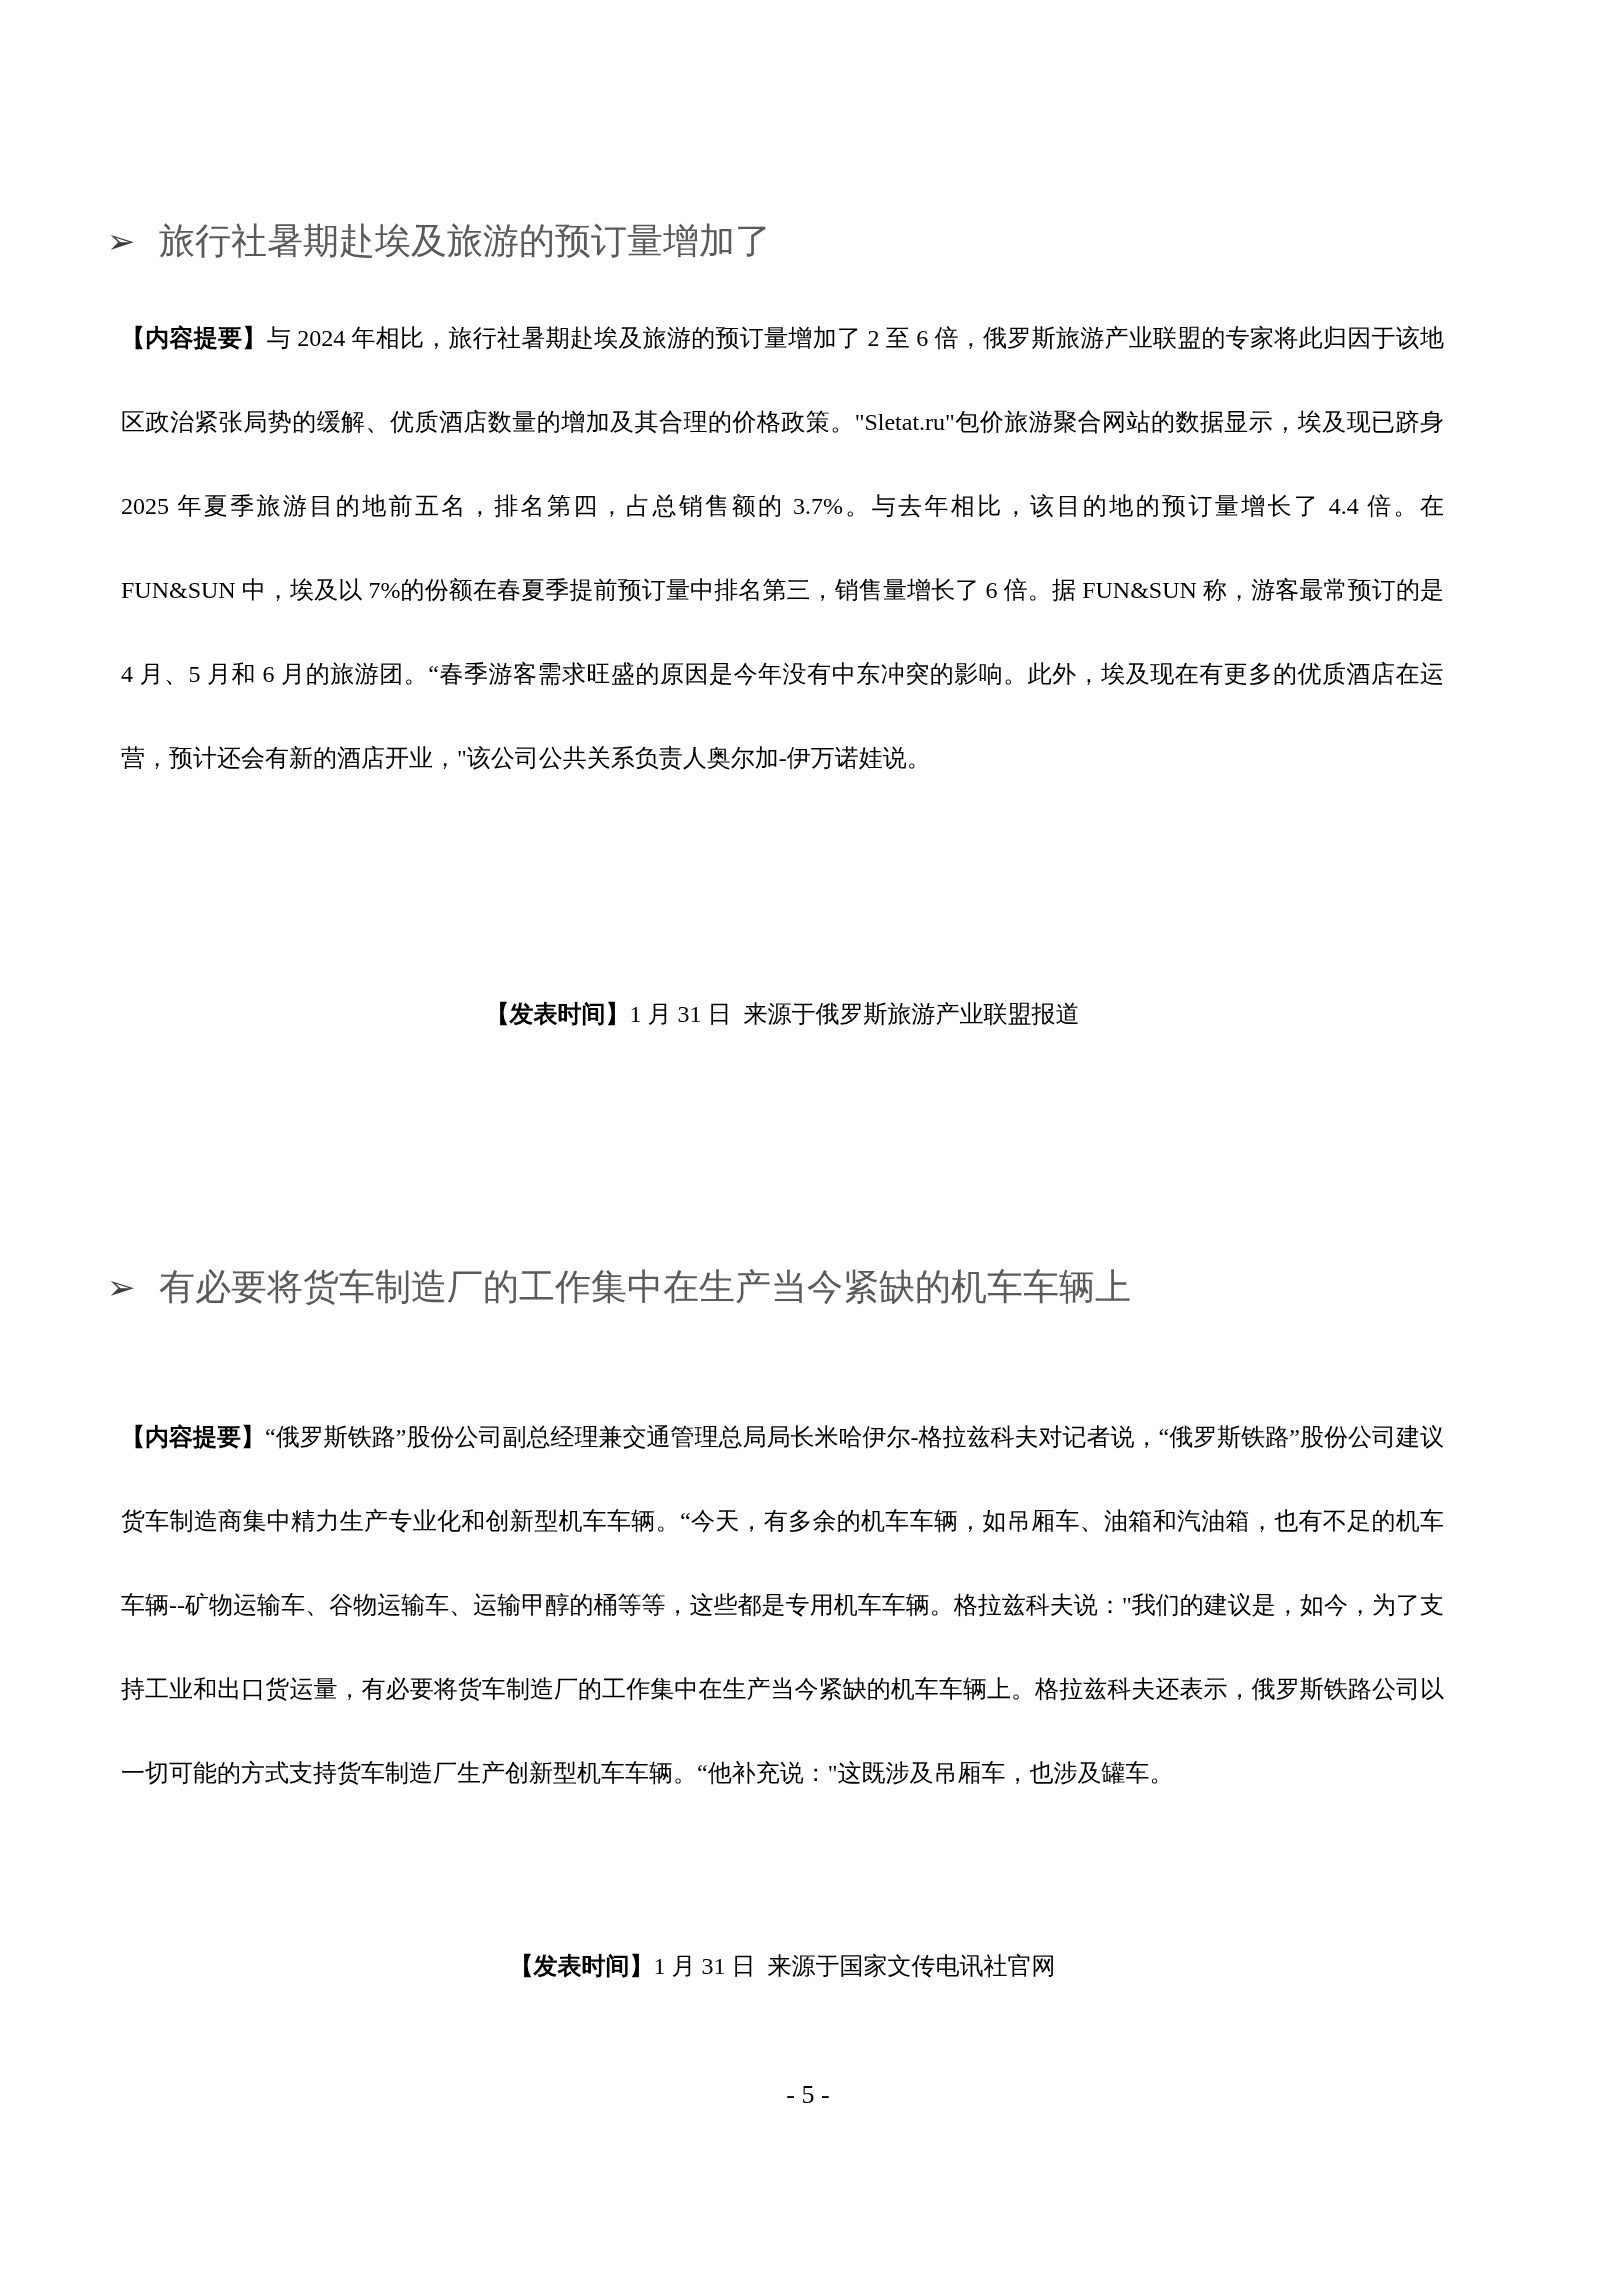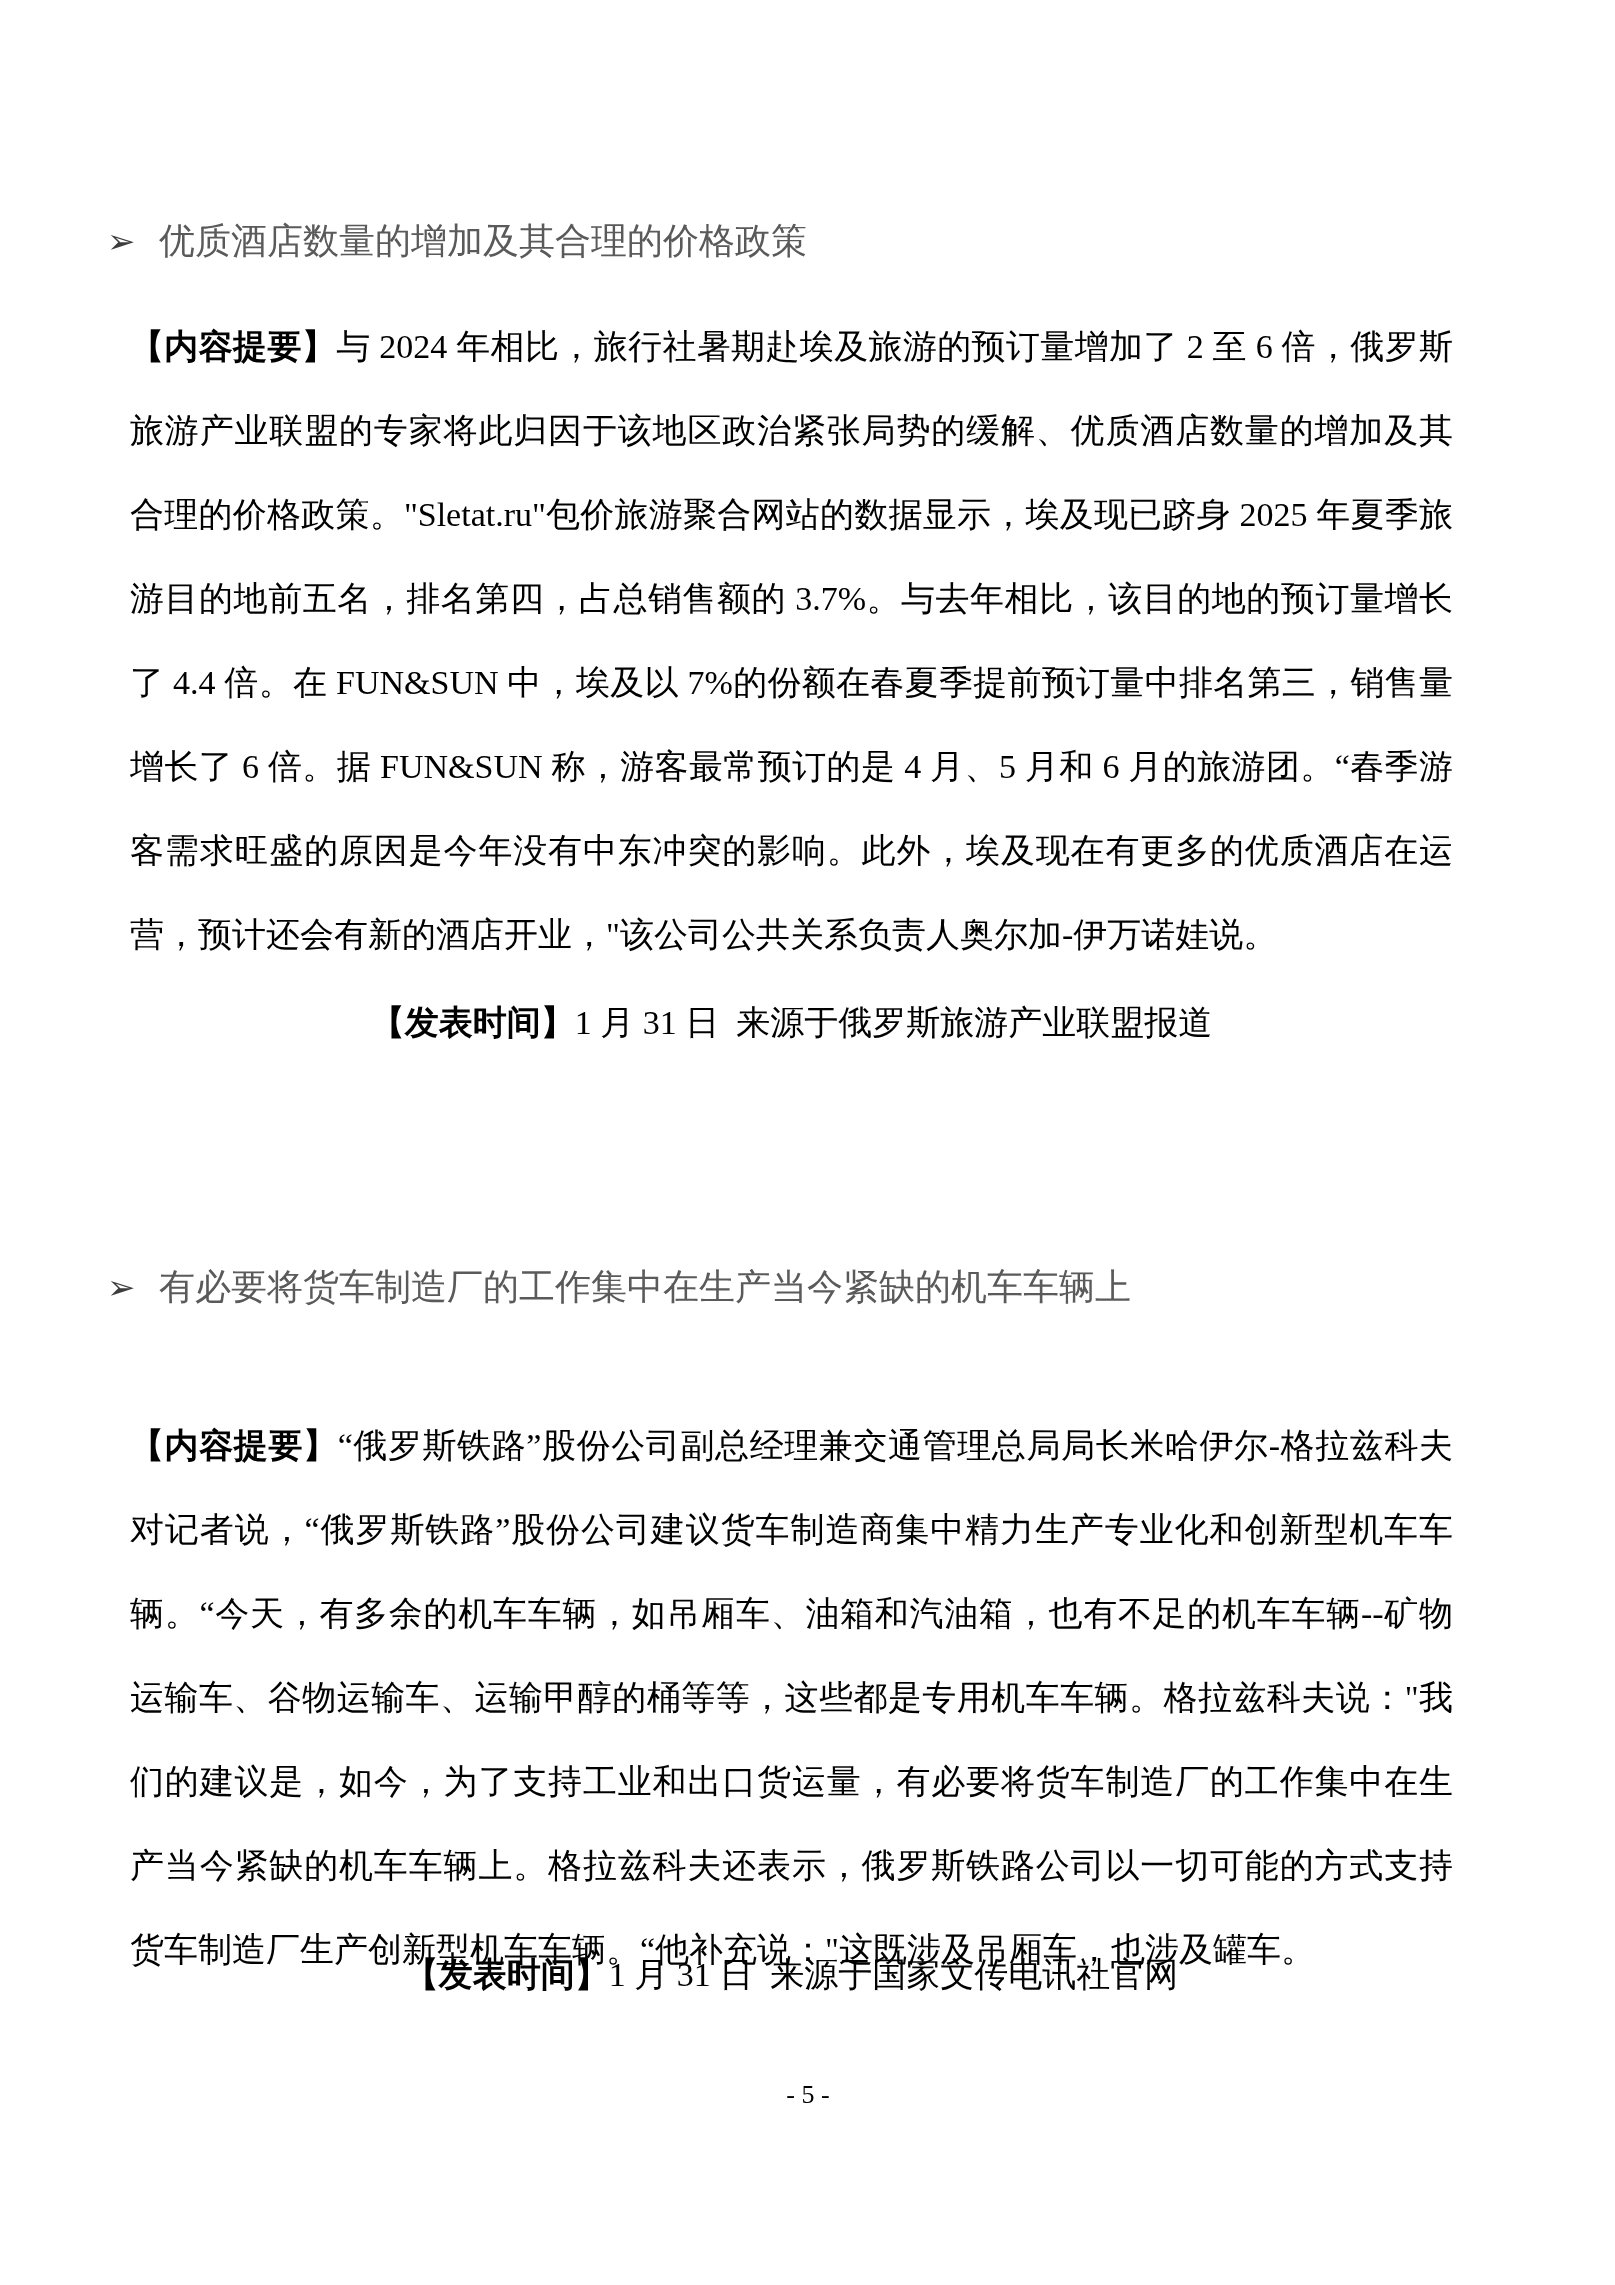--- a/index.html
+++ b/index.html
@@ -30,22 +30,22 @@
   .heading .bullet {
     color: #3d3d3d;
     font-size: 34px;
     margin-right: 23.5px;
     transform: translateY(1.8px);
   }
   .para {
     position: absolute;
     left: 118px;
     width: 1323px;
-    margin: 12px;
-    font-size: 34px;
+    margin: 3px;
+    font-size: 24px;
     line-height: 84px;
     text-align: justify;
     color: #000000;
   }
   .para .label {
     font-weight: 700;
   }
   .para.date {
     text-align: center;
     white-space: pre-wrap;
@@ -67,21 +67,21 @@
     color: #000000;
   }
 </style>
 </head>
 <body>
 
 <div class="page">
 
   <h2 class="heading sec1-heading">
     <span class="bullet">➢</span>
-    <span>优质酒店数量的增加及其合理的价格政策</span>
+    <span>旅行社暑期赴埃及旅游的预订量增加了</span>
   </h2>
 
   <p class="para sec1-summary"><span class="label">【内容提要】</span><span>与 2024 年相比，旅行社暑期赴埃及旅游的预订量增加了 2 至 6 倍，俄罗斯旅游产业联盟的专家将此归因于该地区政治紧张局势的缓解、优质酒店数量的增加及其合理的价格政策。"Sletat.ru"包价旅游聚合网站的数据显示，埃及现已跻身 2025 年夏季旅游目的地前五名，排名第四，占总销售额的 3.7%。与去年相比，该目的地的预订量增长了 4.4 倍。在 FUN&amp;SUN 中，埃及以 7%的份额在春夏季提前预订量中排名第三，销售量增长了 6 倍。据 FUN&amp;SUN 称，游客最常预订的是 4 月、5 月和 6 月的旅游团。“春季游客需求旺盛的原因是今年没有中东冲突的影响。此外，埃及现在有更多的优质酒店在运营，预计还会有新的酒店开业，"该公司公共关系负责人奥尔加-伊万诺娃说。</span></p>
 
   <p class="para date sec1-date"><span class="label">【发表时间】</span><span>1 月 31 日  来源于俄罗斯旅游产业联盟报道</span></p>
 
   <h2 class="heading sec2-heading">
     <span class="bullet">➢</span>
     <span>有必要将货车制造厂的工作集中在生产当今紧缺的机车车辆上</span>
   </h2>

